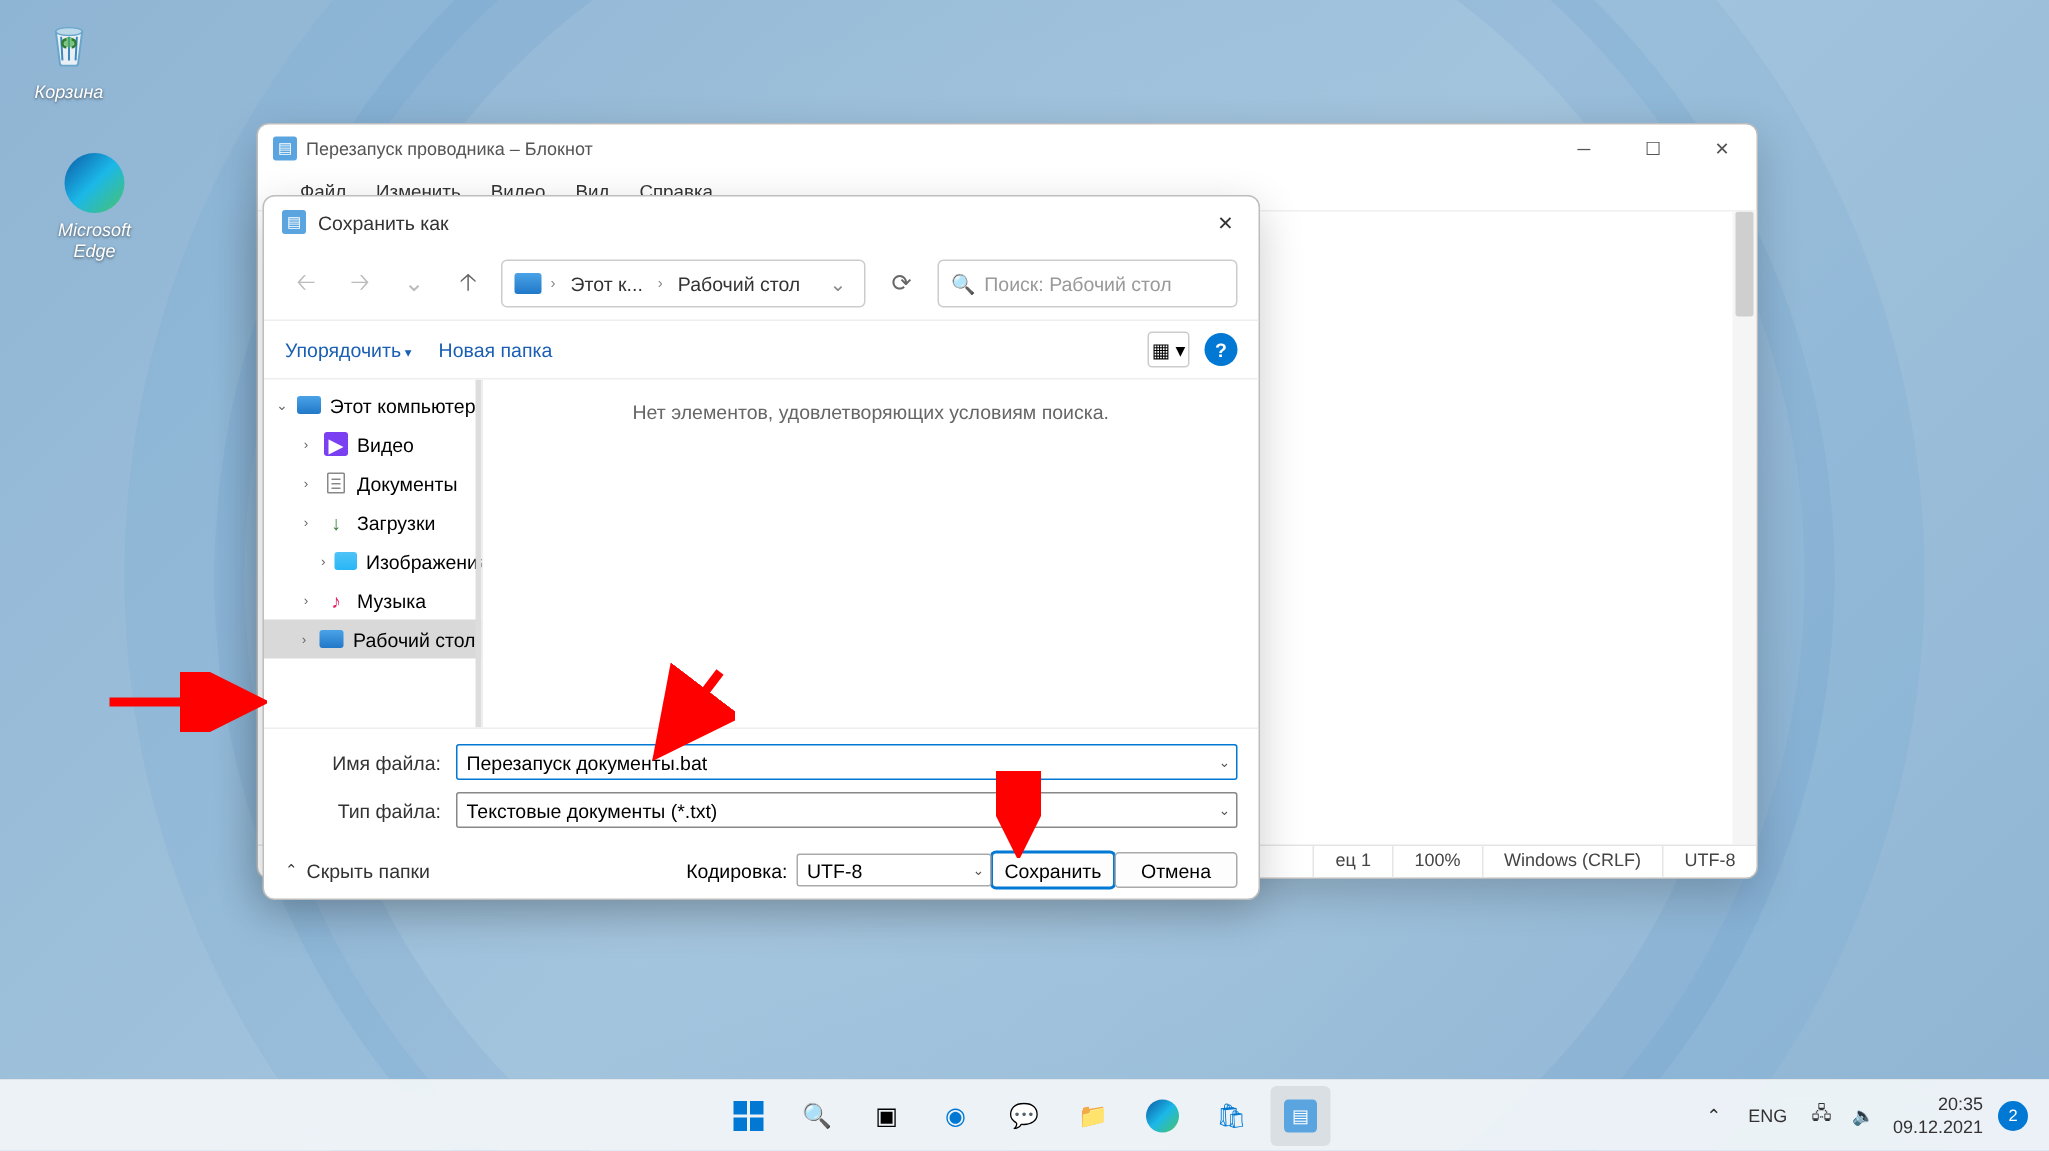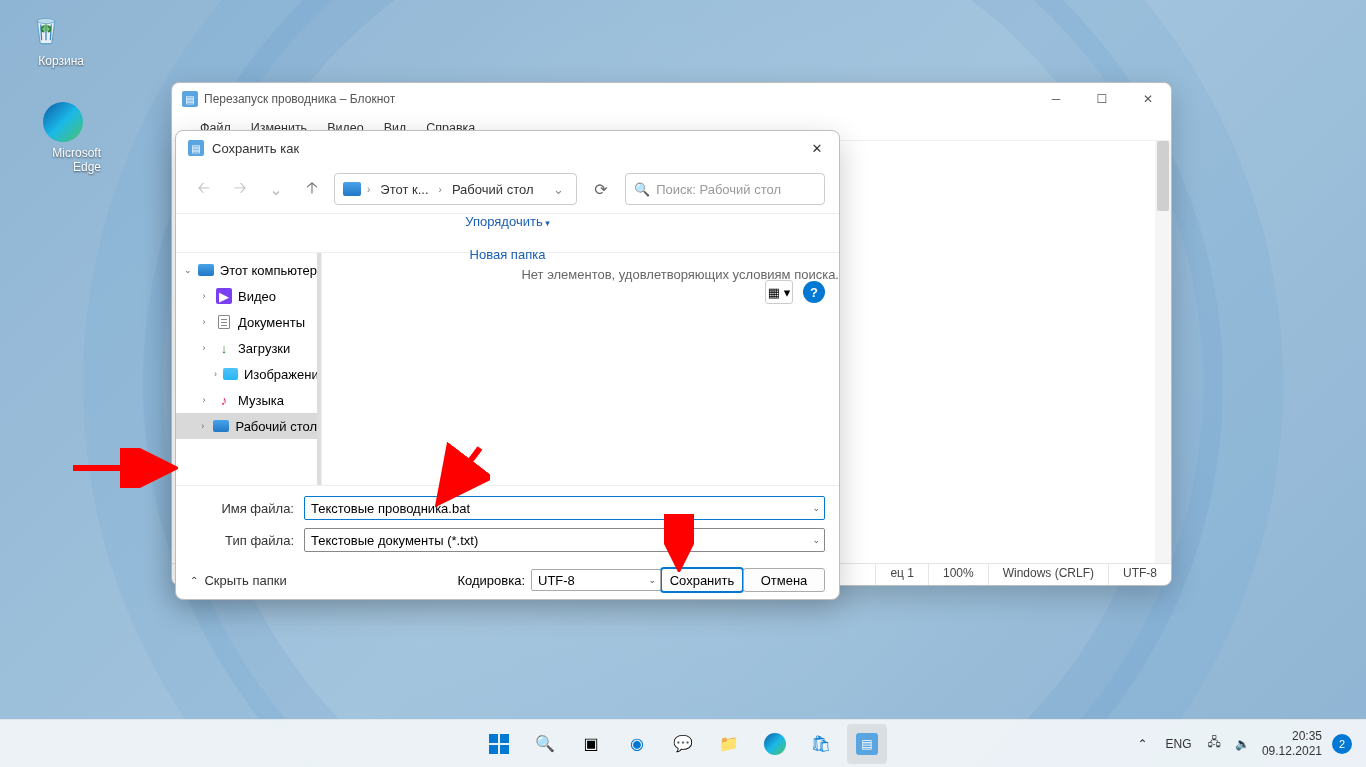--- a/index.html
+++ b/index.html
@@ -1,21 +1,21 @@
 <!DOCTYPE html>
 <html><head>
 <meta charset="utf-8">
 <style>
 * { margin: 0; padding: 0; box-sizing: border-box; font-family: 'Segoe UI', Tahoma, sans-serif; }
 body { width: 1366px; height: 767px; overflow: hidden; position: relative; background: linear-gradient(135deg, #8fb5d4 0%, #a3c4dd 50%, #8fb5d4 100%); }
 .desktop-bloom { position: absolute; top: 50%; left: 50%; transform: translate(-50%, -50%); width: 1200px; height: 1200px; background: radial-gradient(circle, rgba(180,210,230,0.3) 0%, transparent 50%); border-radius: 50%; }
 .desktop-bloom::before { content:''; position:absolute; inset:0; border-radius:50%; border: 80px solid rgba(100,160,210,0.15); transform: rotate(20deg); }
 .desktop-bloom::after { content:''; position:absolute; inset:60px; border-radius:50%; border: 60px solid rgba(80,140,200,0.12); transform: rotate(-15deg); }
 
-.desktop-icon { position: absolute; width: 76px; text-align: right; color: #fff; font-size: 12px; text-shadow: 0 1px 2px rgba(0,0,0,0.6); cursor: pointer; }
+.desktop-icon { position: absolute; width: 76px; text-align: center; color: #fff; font-size: 12px; text-shadow: 0 1px 2px rgba(0,0,0,0.6); cursor: pointer; font-style: italic; }
 .desktop-icon .ic { width: 48px; height: 48px; margin: 0 auto 2px; display:flex; align-items:center; justify-content:center; }
 .recycle-bin { left: 8px; top: 4px; }
 .recycle-bin .ic svg{width:42px;height:42px;}
 .edge-icon { left: 25px; top: 98px; }
 .edge-icon .ic{background:linear-gradient(135deg,#0c59a4,#1bb8e8,#4ac26b);border-radius:50%;width:40px;height:40px;margin:4px auto;}
 
 .window { position: absolute; background: #fff; border: 1px solid #bdbdbd; border-radius: 8px; box-shadow: 0 10px 30px rgba(0,0,0,0.2); }
 .notepad { left: 171px; top: 82px; width: 1001px; height: 504px; }
 .notepad-title { height: 32px; display: flex; align-items: center; padding-left: 10px; font-size: 12px; color: #555; }
 .notepad-title .nicon{width:16px;height:16px;background:#5aa5e0;border-radius:2px;margin-right:6px;display:flex;align-items:center;justify-content:center;color:#fff;font-size:10px;}
@@ -39,21 +39,21 @@
 .nav-btn{width:28px;height:28px;display:flex;align-items:center;justify-content:center;color:#666;cursor:pointer;border-radius:4px;}
 .nav-btn.disabled{color:#bbb;}
 .address-bar{flex:1;height:32px;border:1px solid #ccc;border-radius:4px;display:flex;align-items:center;padding:0 4px;gap:6px;font-size:13px;color:#333;}
 .address-bar .pc-ic{width:18px;height:14px;background:linear-gradient(#4aa3e8,#2178c8);border-radius:2px;margin-left:4px;}
 .address-bar .crumb{padding:2px 4px;cursor:pointer;}
 .address-bar .chev{color:#888;font-size:10px;}
 .address-bar .drop{margin-left:auto;padding:0 8px;color:#888;cursor:pointer;}
 .refresh-btn{width:32px;height:32px;display:flex;align-items:center;justify-content:center;color:#666;cursor:pointer;}
 .search-box{width:200px;height:32px;border:1px solid #ccc;border-radius:4px;display:flex;align-items:center;padding:0 8px;gap:6px;color:#888;font-size:13px;}
 
-.dlg-toolbar{height:40px;border-top:1px solid #eee;border-bottom:1px solid #eee;display:flex;align-items:center;padding:0 14px;gap:18px;font-size:13px;flex-direction:column;}
+.dlg-toolbar{height:40px;border-top:1px solid #eee;border-bottom:1px solid #eee;display:flex;align-items:center;padding:0 14px;gap:18px;font-size:13px;}
 .dlg-toolbar .org{color:#1a5fb4;cursor:pointer;}
 .dlg-toolbar .org::after{content:' ▾';font-size:9px;}
 .dlg-toolbar .nf{color:#1a5fb4;cursor:pointer;}
 .dlg-toolbar .right{margin-left:auto;display:flex;align-items:center;gap:10px;}
 .view-btn{width:28px;height:24px;border:1px solid #ccc;border-radius:3px;display:flex;align-items:center;justify-content:center;cursor:pointer;}
 .help-btn{width:22px;height:22px;background:#0078d4;color:#fff;border-radius:50%;display:flex;align-items:center;justify-content:center;font-size:13px;font-weight:bold;cursor:pointer;}
 
 .dlg-body{display:flex;height:232px;}
 .tree{width:146px;border-right:1px solid #eee;overflow:hidden;font-size:13px;padding-top:4px;position:relative;}
 .tree .scroll-t{position:absolute;right:0;top:0;bottom:0;width:4px;background:#ddd;}
@@ -64,21 +64,21 @@
 .tree-item:not(.root) .exp::before{content:'›';}
 .tree-item .ticon{width:16px;height:16px;display:flex;align-items:center;justify-content:center;font-size:13px;}
 .ic-pc{background:linear-gradient(#4aa3e8,#2178c8);border-radius:2px;width:16px;height:12px;}
 .ic-video{background:#7b3ff2;border-radius:2px;color:#fff;font-size:8px;}
 .ic-doc{background:#fff;border:1px solid #888;border-radius:1px;width:12px;height:14px;position:relative;}
 .ic-doc::before{content:'';position:absolute;left:2px;right:2px;top:3px;height:1px;background:#888;box-shadow:0 3px 0 #888,0 6px 0 #888;}
 .ic-dl{color:#2e7d32;font-weight:bold;}
 .ic-img{background:linear-gradient(#4fc3f7,#29b6f6);border-radius:2px;width:15px;height:12px;}
 .ic-music{color:#e91e63;}
 .ic-desk{background:linear-gradient(#4aa3e8,#2178c8);border-radius:2px;width:16px;height:12px;}
-.content-area{flex:1;display:flex;align-items:flex-start;justify-content:flex-end;padding-top:14px;color:#666;font-size:13px;}
+.content-area{flex:1;display:flex;align-items:flex-start;justify-content:center;padding-top:14px;color:#666;font-size:13px;}
 
 .dlg-fields{padding:10px 14px 0;border-top:1px solid #eee;}
 .field-row{display:flex;align-items:center;margin-bottom:8px;}
 .field-row label{width:114px;text-align:right;font-size:13px;color:#333;padding-right:10px;}
 .field-row .combo{flex:1;height:24px;border:1px solid #888;border-radius:2px;display:flex;align-items:center;padding:0 6px;font-size:13px;position:relative;}
 .field-row .combo.filename{border-color:#0078d4;}
 .field-row .combo .dd{position:absolute;right:4px;color:#555;font-size:9px;}
 
 .dlg-bottom{display:flex;align-items:center;padding:8px 14px 12px;}
 .hide-folders{display:flex;align-items:center;gap:6px;font-size:13px;color:#333;cursor:pointer;}
@@ -240,21 +240,21 @@
       <div class="scroll-t"></div>
     </div>
     <div class="content-area">
       <span>Нет элементов, удовлетворяющих условиям поиска.</span>
     </div>
   </div>
   <div class="dlg-fields">
     <div class="field-row">
       <label>Имя файла:</label>
       <div class="combo filename">
-        <span>Текстовые проводника.bat</span>
+        <span>Перезапуск документы.bat</span>
         <span class="dd">⌄</span>
       </div>
     </div>
     <div class="field-row">
       <label>Тип файла:</label>
       <div class="combo">
         <span>Текстовые документы (*.txt)</span>
         <span class="dd">⌄</span>
       </div>
     </div>

